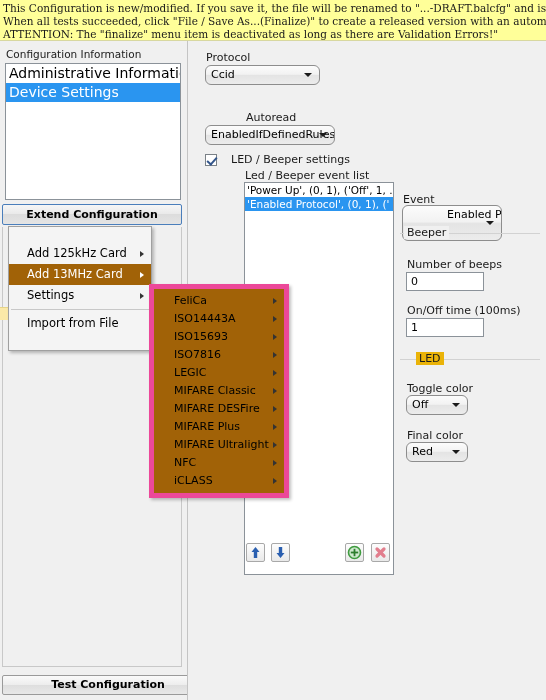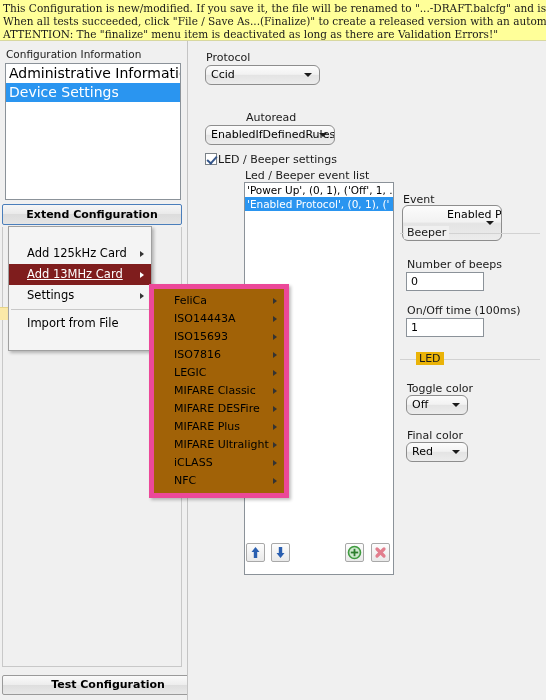--- a/index.html
+++ b/index.html
@@ -160,23 +160,22 @@
     height: 21px;
     line-height: 21px;
     padding-left: 18px;
     padding-right: 20px;
     font-size: 11.5px;
     white-space: nowrap;
     color: #000;
     cursor: default;
   }
   .menu-item.highlight {
-    background: #7f1d1d;
+    background: #a16207;
     color: #ffffff;
-    text-decoration: underline;
   }
   .menu-item .submenu-arrow {
     position: absolute;
     right: 7px; top: 50%;
     transform: translateY(-50%);
     width: 0; height: 0;
     border-left: 4px solid #333;
     border-top: 3.5px solid transparent;
     border-bottom: 3.5px solid transparent;
   }
@@ -260,21 +259,22 @@
 
   #protocol-label   { position:absolute; left:9px;  top:10px; }
   #protocol-combo   { position:absolute; left:8px;  top:24px; width:115px; height:20px; }
   #autoread-label   { position:absolute; left:9px;  top:70px;margin-left:40px; }
   #autoread-combo   { position:absolute; left:8px;  top:84px; width:130px; height:20px; }
 
   #ledbeeper-check-row {
     position: absolute;
     left: 8px; top: 112px;
     display: flex;
-    gap: 1px;
+    align-items: center;
+    gap: 14px;
     cursor: default;
   }
   .checkbox {
     width: 12px; height: 12px;
     box-sizing: border-box;
     border: 1px solid #7a8187;
     background: #ffffff;
     position: relative;
   }
   .checkbox.checked::after {
@@ -470,25 +470,25 @@
     </div>
     <div class="sub-item">
       <span>MIFARE Plus</span>
       <span class="submenu-arrow"></span>
     </div>
     <div class="sub-item">
       <span>MIFARE Ultralight</span>
       <span class="submenu-arrow"></span>
     </div>
     <div class="sub-item">
+      <span>NFC</span>
+      <span class="submenu-arrow"></span>
+    </div>
+    <div class="sub-item">
       <span>iCLASS</span>
-      <span class="submenu-arrow"></span>
-    </div>
-    <div class="sub-item">
-      <span>NFC</span>
       <span class="submenu-arrow"></span>
     </div>
   </div>
 
   <div id="right-pane">
 
     <div id="protocol-label" class="field-label">Protocol</div>
     <div id="protocol-combo" class="combo">
       <span>Ccid</span>
       <span class="caret"></span>

